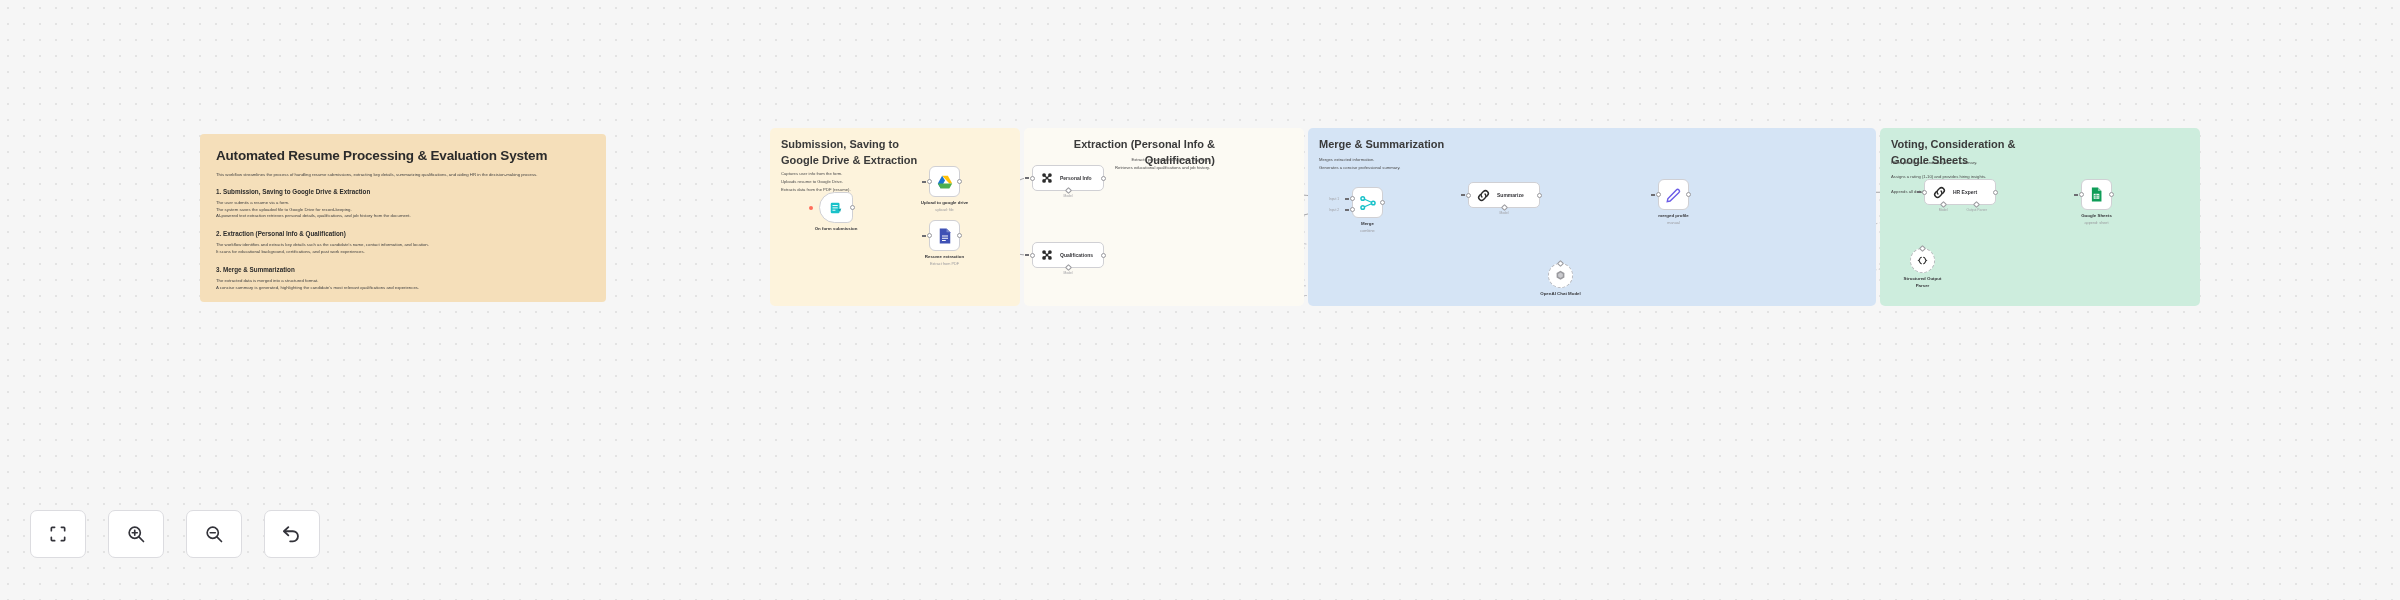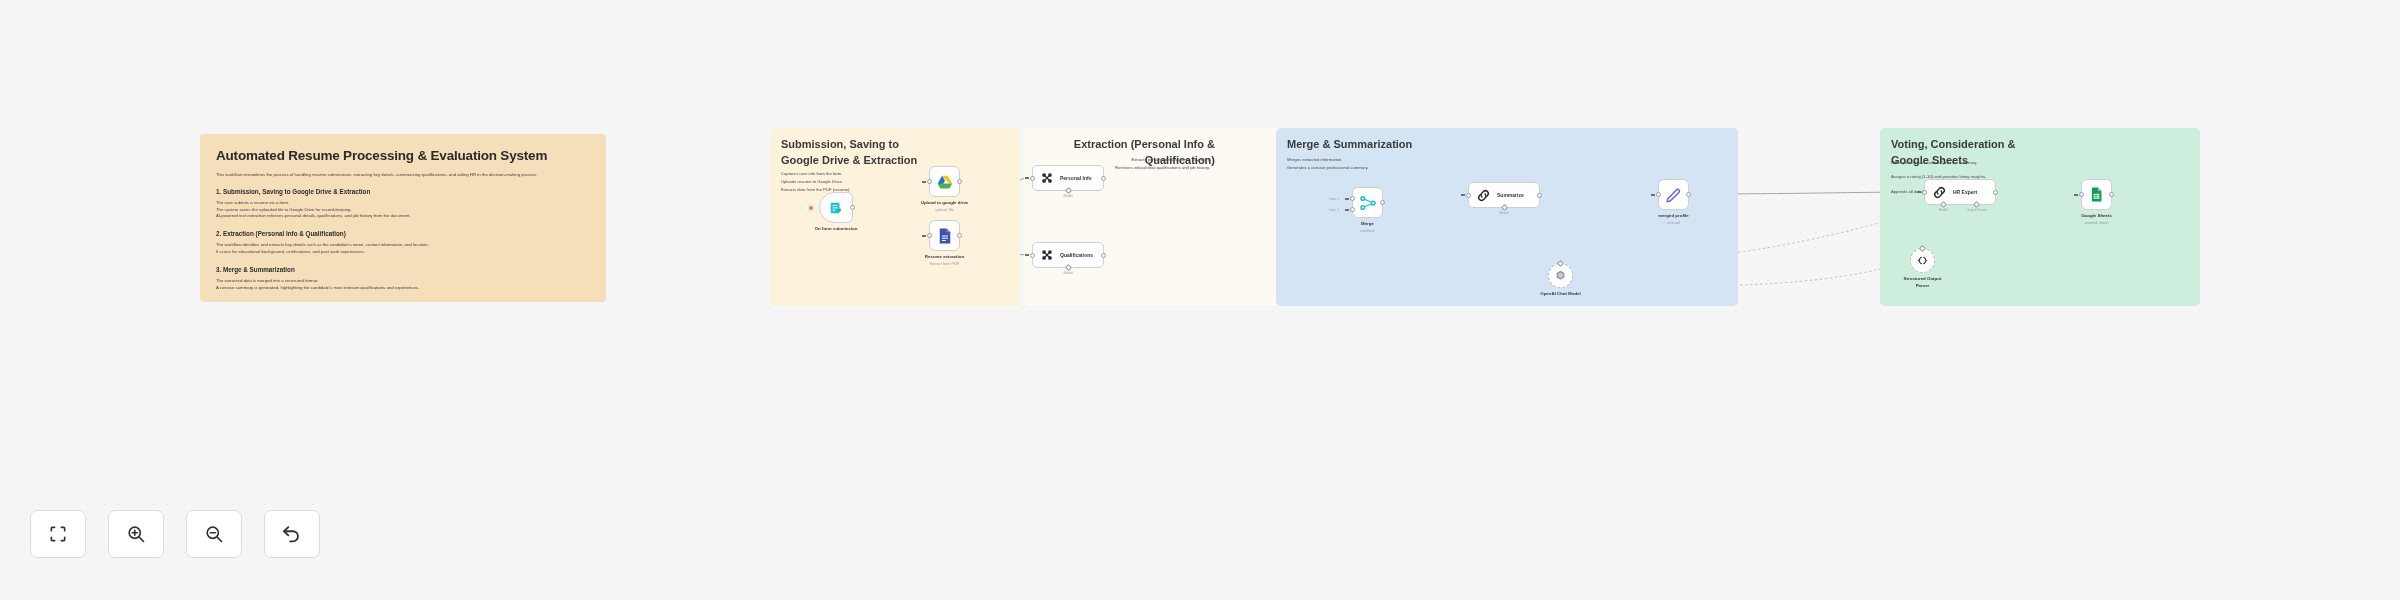--- a/index.html
+++ b/index.html
@@ -76,21 +76,21 @@
     line-height: 1.85;
     color: #4a4a4a;
     width: 175px;
   }
 
   #group-submission { left: 770px; top: 128px; width: 250px; height: 178px; background: #fdf3dc; }
   #group-submission .group-notes { top: 42px; }
   #group-extraction { left: 1024px; top: 128px; width: 280px; height: 178px; background: #fcfaf3; text-align: right; }
   #group-extraction .group-title { width: 180px; }
   #group-extraction .group-notes { top: 28px; }
-  #group-merge { left: 1276px; top: 128px; width: 462px; height: 178px; background: #d5e4f5; }
+  #group-merge { left: 1308px; top: 128px; width: 568px; height: 178px; background: #d5e4f5; }
   #group-merge .group-notes { top: 28px; }
   #group-voting { left: 1880px; top: 128px; width: 320px; height: 178px; background: #cdeddd; }
   #group-voting .group-notes { top: 28px; line-height: 3.4; }
 
   
   #edges { position: absolute; left: 0; top: 0; width: 2400px; height: 600px; pointer-events: none; }
 
   
   .node {
     position: absolute;

